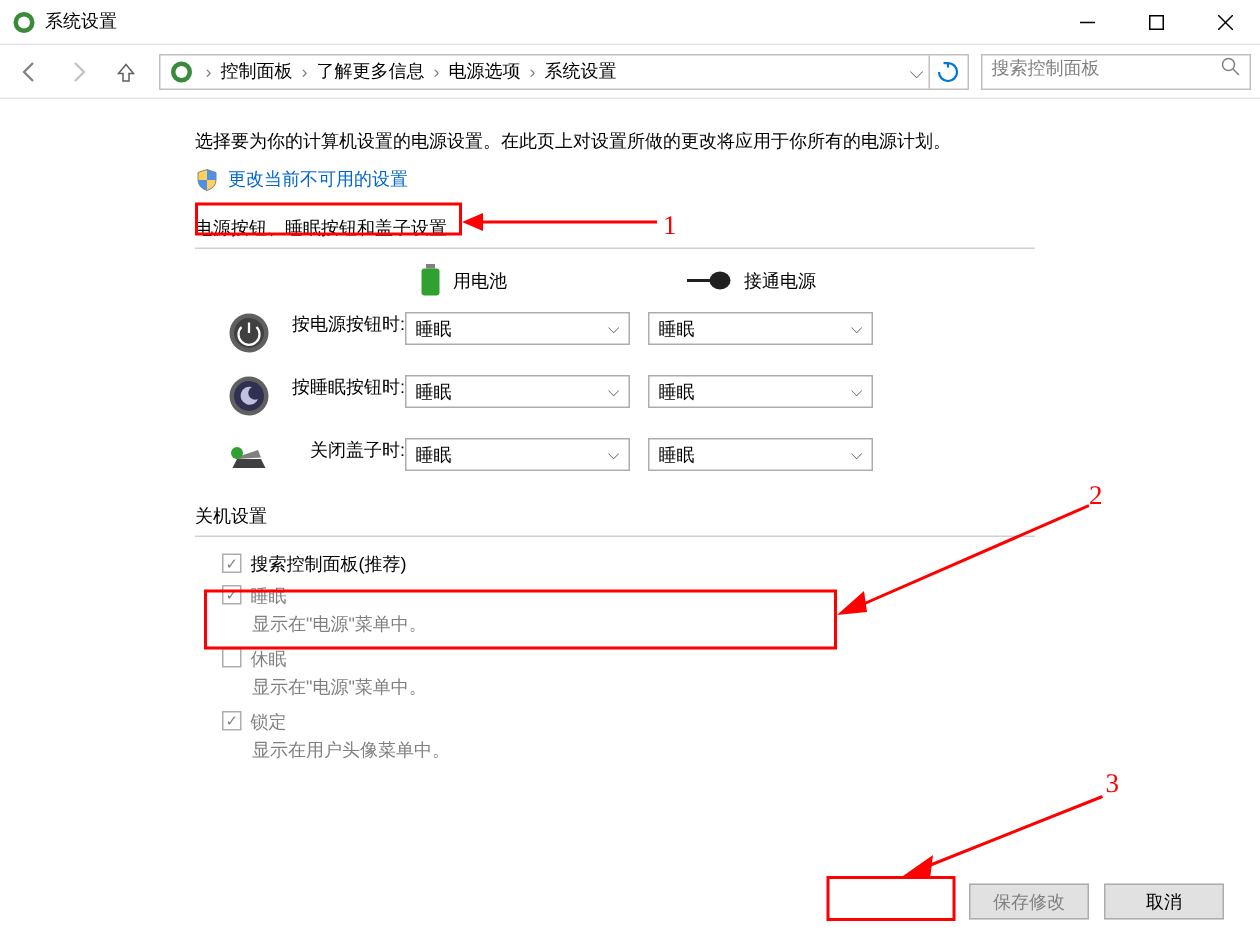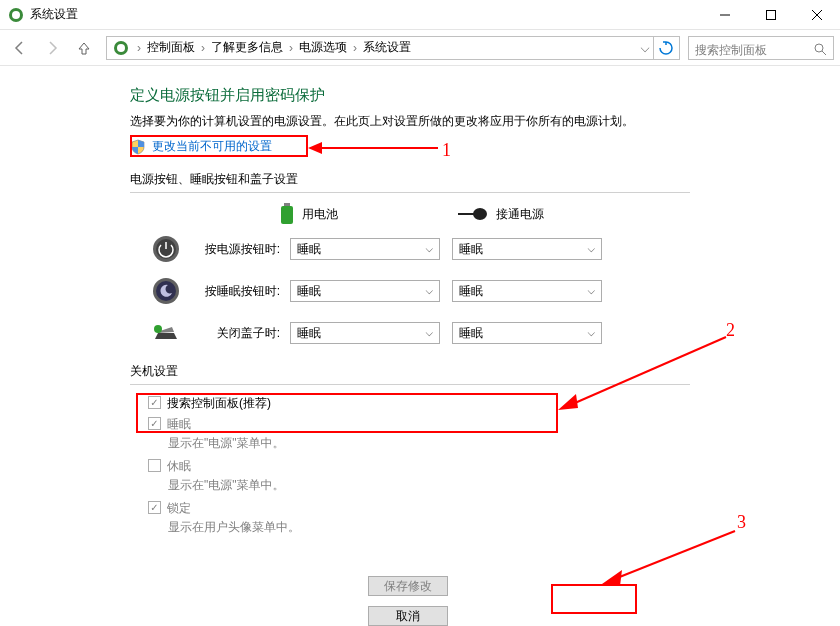--- a/index.html
+++ b/index.html
@@ -54,23 +54,23 @@
     padding: 0 2px;
     margin: 0 4px;
   }
   .bc-icon { width: 16px; height: 16px; margin: 0 4px; }
   .bc-seg { padding: 0 2px; text-align: right; }
   .bc-sep { color: #808080; padding: 0 4px; }
   .bc-spacer { flex: 1; }
   .bc-dropdown { width: 16px; text-align: center; color: #606060; }
   .bc-refresh { width: 24px; text-align: center; color: #0078d7; border-left: 1px solid #c0c0c0; height: 100%; display:flex; align-items:center; justify-content:center; }
   .search-box {
-    width: 146px; height: 24px;
+    width: 180px; height: 24px;
     border: 1px solid #c0c0c0;
-    display: flex; align-items: flex-end;
+    display: flex; align-items: flex-start;
     padding: 0 6px;
     color: #808080;
   }
   .search-box .search-icon { margin-left: auto; }
   .content {
     padding: 20px 0 0 130px;
     position: relative;
     height: calc(100% - 66px - 50px);
     overflow: visible;
   }
@@ -92,23 +92,22 @@
   .power-cols {
     display: flex;
     margin-left: 150px;
     gap: 120px;
     margin-bottom: 10px;
   }
   .power-col { display: flex; align-items: center; gap: 8px; }
   .battery-icon { width: 14px; height: 22px; }
   .plug-icon { width: 30px; height: 14px; }
   .option-row {
-    display: flex; align-items: center;
+    display: flex; align-items: flex-start;
     margin-bottom: 14px;
-    gap: 10px;
   }
   .option-icon { width: 28px; height: 28px; margin-left: 22px; }
   .option-label { width: 90px; text-align: right; }
   .dropdown {
     width: 150px; height: 22px;
     border: 1px solid #adadad;
     display: flex; align-items: center;
     padding: 0 6px;
     background: #fff;
   }
@@ -139,21 +138,20 @@
   .link { color: #0066cc; text-decoration: underline; }
   .footer {
     position: absolute;
     bottom: 0; left: 0; right: 0;
     height: 50px;
     display: flex;
     align-items: center;
     justify-content: flex-end;
     gap: 10px;
     padding-right: 24px;
-    flex-direction: column;
   }
   .btn {
     min-width: 80px; height: 24px;
     border: 1px solid #adadad;
     background: #e1e1e1;
     display: flex; align-items: center; justify-content: center;
     padding: 0 12px;
   }
   .btn.disabled { color: #808080; }
   .annotation-text {
@@ -248,21 +246,20 @@
     <span class="search-icon">
       <svg width="14" height="14">
           <circle cx="6" cy="6" r="4" fill="none" stroke="#808080"></circle>
           <line x1="9" y1="9" x2="13" y2="13" stroke="#808080"></line>
         </svg>
     </span>
   </div>
 </div>
 
 <div class="content">
-  <h2 class="heading">定义电源按钮并启用密码保护</h2>
   <div class="subtext">选择要为你的计算机设置的电源设置。在此页上对设置所做的更改将应用于你所有的电源计划。</div>
 
   <div class="change-link">
     <span class="shield-icon">
       <svg viewBox="0 0 16 16">
           <path d="M8 1 L14 3 L14 8 Q14 13 8 15 Q2 13 2 8 L2 3 Z" fill="#ffd060" stroke="#606060" stroke-width="0.5"></path>
           <path d="M8 1 L14 3 L14 8 L8 8 Z" fill="#5090e0"></path>
           <path d="M8 8 L8 15 Q2 13 2 8 Z" fill="#5090e0"></path>
         </svg>
     </span>

